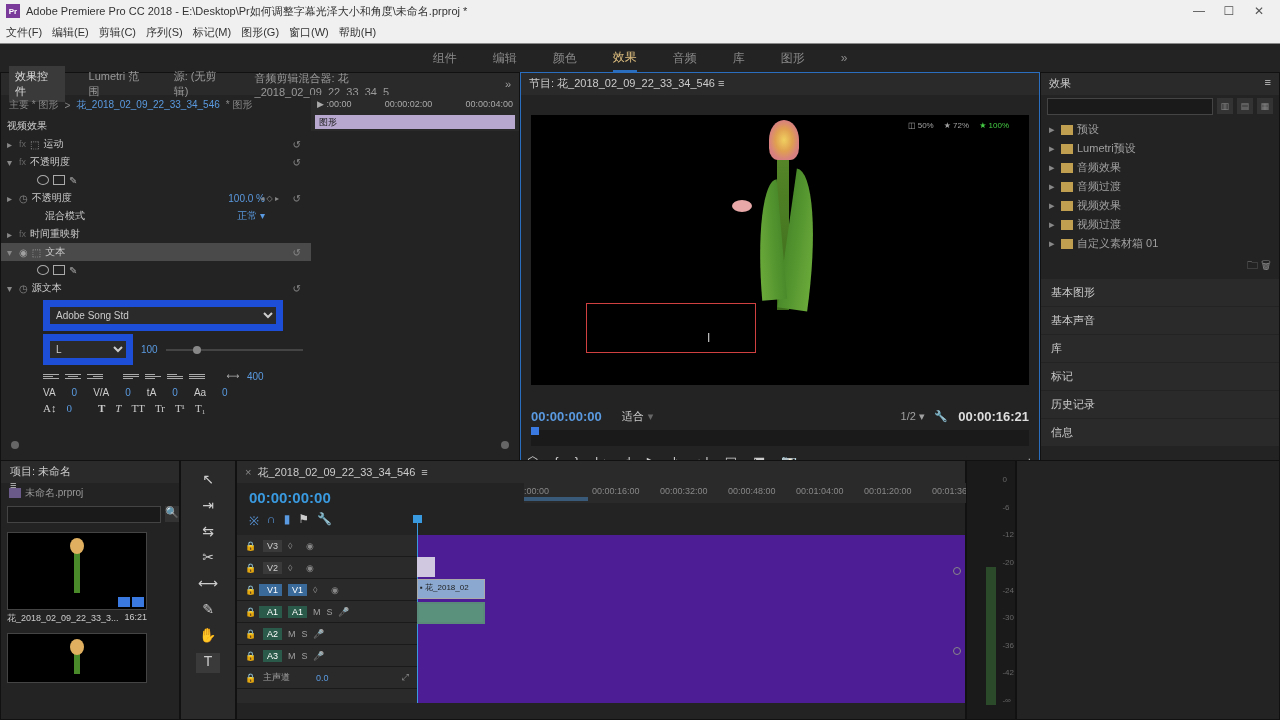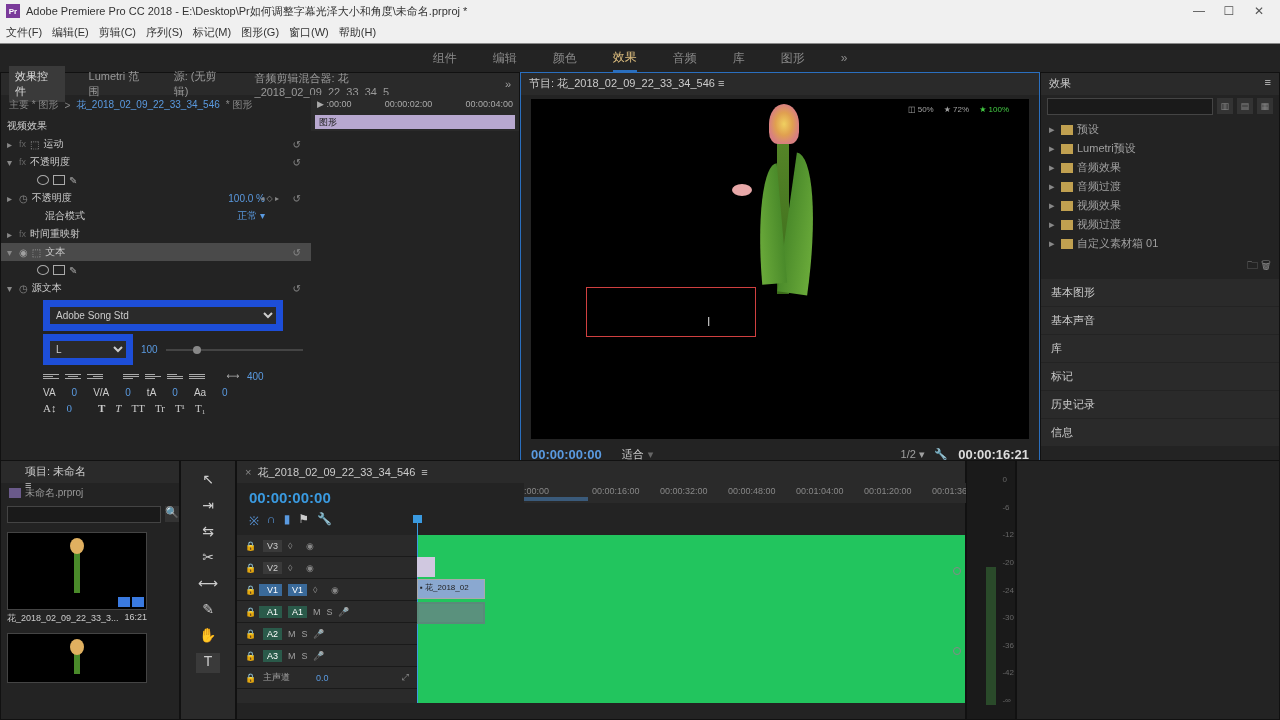--- a/index.html
+++ b/index.html
@@ -55,21 +55,21 @@
 .ec-txtopts { display: flex; gap: 16px; margin: 4px 8px 4px 42px; font-size: 10px; }
 .ec-txtopts span { color: #ccc; }
 .ec-txtopts .n { color: #5a9ae0; }
 .ec-txtstyle { display: flex; gap: 10px; margin: 4px 8px 4px 42px; font-size: 11px; }
 .ec-txtstyle span { color: #ccc; cursor: pointer; font-family: serif; }
 .ec-footer { position: absolute; bottom: 0; left: 0; right: 0; height: 38px; background: #232323; }
 .ec-footer .tc { color: #5a9ae0; font-size: 10px; padding: 4px 8px; }
 
 
 .pm-header { background: #2a2a2a; height: 22px; padding: 3px 8px; font-size: 11px; color: #ccc; }
-.pm-view { background: #000; margin: 4px 10px; height: 340px; position: relative; padding-left: 32px; }
+.pm-view { background: #000; margin: 20px 10px; height: 270px; position: relative; padding-left: 32px; }
 .pm-view .overlay-info { position: absolute; top: 6px; right: 20px; font-size: 8px; display: flex; gap: 10px; }
 .pm-view .overlay-info span.g { color: #4c4; }
 .pm-view .flower { position: absolute; left: 50%; top: 15px; transform: translateX(-25%); }
 .pm-view .stem { width: 12px; height: 180px; background: linear-gradient(to bottom, #5a8a2a, #3a6a1a); }
 .pm-view .leaf1 { position: absolute; width: 30px; height: 140px; background: linear-gradient(to right, #4a8a2a, #6aaa3a); border-radius: 0 100% 0 0; left: 10px; top: 40px; transform: rotate(8deg); }
 .pm-view .leaf2 { position: absolute; width: 25px; height: 120px; background: linear-gradient(to left, #4a8a2a, #6aaa3a); border-radius: 100% 0 0 0; left: -20px; top: 50px; transform: rotate(-5deg); }
 .pm-view .bloom { position: absolute; top: -10px; left: -8px; width: 30px; height: 40px; background: radial-gradient(ellipse, #f0d060, #e0a050 40%, #d88080 70%); border-radius: 50% 50% 30% 30%; }
 .pm-view .petal { position: absolute; top: 70px; left: -45px; width: 20px; height: 12px; background: #e8a8a8; border-radius: 50%; }
 .pm-view .textbox { position: absolute; left: 55px; top: 188px; width: 170px; height: 50px; border: 1px solid #d04040; }
 .pm-view .cursor { position: absolute; left: 176px; top: 216px; color: #ccc; font-size: 12px; }
@@ -91,21 +91,21 @@
 .fx-tree { padding: 2px 0; }
 .fx-tree .item { padding: 2px 8px; display: flex; align-items: center; gap: 4px; cursor: pointer; }
 .fx-tree .item .tri { color: #888; width: 8px; }
 .fx-tree .item .folder { width: 12px; height: 10px; background: #c0a050; }
 .fx-panels-list .item { padding: 6px 10px; color: #ccc; cursor: pointer; background: #2a2a2a; margin-top: 1px; }
 
 
 .lower-grid { display: grid; grid-template-columns: 180px 56px 730px 50px 1fr; height: 260px; }
 
 
-.proj-header { background: #2a2a2a; height: 22px; padding: 3px 24px; font-size: 11px; color: #ccc; display: flex; justify-content: space-between; flex-direction: column; }
+.proj-header { background: #2a2a2a; height: 22px; padding: 3px 9px; font-size: 11px; color: #ccc; display: flex; justify-content: space-between; flex-direction: column; }
 .proj-sub { padding: 3px 8px; font-size: 10px; color: #999; display: flex; align-items: center; gap: 4px; }
 .proj-sub .ico { width: 12px; height: 10px; background: #6a5a8a; }
 .proj-search { padding: 3px 6px; display: flex; gap: 4px; }
 .proj-search input { flex: 1; background: #1a1a1a; border: 1px solid #444; color: #ccc; font-size: 10px; padding: 2px 16px 2px 4px; }
 .proj-search .ico { width: 18px; height: 16px; background: #333; color: #888; text-align: center; cursor: pointer; }
 .proj-thumb { margin: 6px; width: 140px; }
 .proj-thumb .img { width: 140px; height: 78px; background: #000; position: relative; border: 1px solid #444; }
 .proj-thumb .img .mini-flower { position: absolute; left: 50%; top: 10px; transform: translateX(-50%); }
 .proj-thumb .img .mini-flower .ms { width: 6px; height: 50px; background: #4a8a2a; }
 .proj-thumb .img .mini-flower .mb { position: absolute; top: -5px; left: -4px; width: 14px; height: 16px; background: #e0b060; border-radius: 50%; }
@@ -127,21 +127,21 @@
 .tl-ruler { background: #2a2a2a; height: 20px; margin-left: 180px; display: flex; font-size: 9px; color: #888; position: relative; }
 .tl-ruler span { width: 68px; padding: 3px 0; }
 .tl-ruler .play-range { position: absolute; top: 14px; left: 0; width: 64px; height: 4px; background: #3a5a7a; }
 .tl-tracks { display: flex; height: 168px; }
 .tl-track-hdrs { width: 180px; background: #2a2a2a; }
 .tl-track-hdr { height: 22px; display: flex; align-items: center; gap: 6px; padding: 0 8px; font-size: 9px; border-bottom: 1px solid #1a1a1a; }
 .tl-track-hdr .lock, .tl-track-hdr .eye, .tl-track-hdr .tgt { width: 12px; color: #888; cursor: pointer; }
 .tl-track-hdr .name { background: #3a3a3a; padding: 1px 4px; color: #ccc; }
 .tl-track-hdr .name.active { background: #3a6a9a; color: #fff; }
 .tl-track-hdr.audio .name.active { background: #2a5a4a; }
-.tl-track-content { flex: 1; background: #22c55e; position: relative; }
+.tl-track-content { flex: 1; background: #4c1d95; position: relative; }
 .tl-playhead { position: absolute; left: 0; top: -20px; bottom: 0; width: 1px; background: #3a9ae0; }
 .tl-playhead::before { content: ''; position: absolute; top: 0; left: -4px; width: 9px; height: 8px; background: #3a9ae0; }
 .tl-clip { position: absolute; height: 20px; font-size: 8px; padding: 2px; overflow: hidden; }
 .tl-clip.graphic { background: #d0c8e0; color: #333; top: 22px; left: 0; width: 18px; }
 .tl-clip.video { background: #8aa8d0; color: #222; top: 44px; left: 0; width: 68px; border: 1px solid #aaa; }
 .tl-clip.audio { background: #5a8a7a; top: 67px; left: 0; width: 68px; height: 22px; }
 .tl-clip.audio .wave { height: 100%; background: repeating-linear-gradient(90deg, #3a6a5a 0, #7ab8a0 1px, #3a6a5a 2px); }
 .tl-markers { position: absolute; right: 4px; top: 32px; display: flex; flex-direction: column; gap: 72px; }
 .tl-markers span { width: 8px; height: 8px; border: 1px solid #888; border-radius: 50%; }
 

